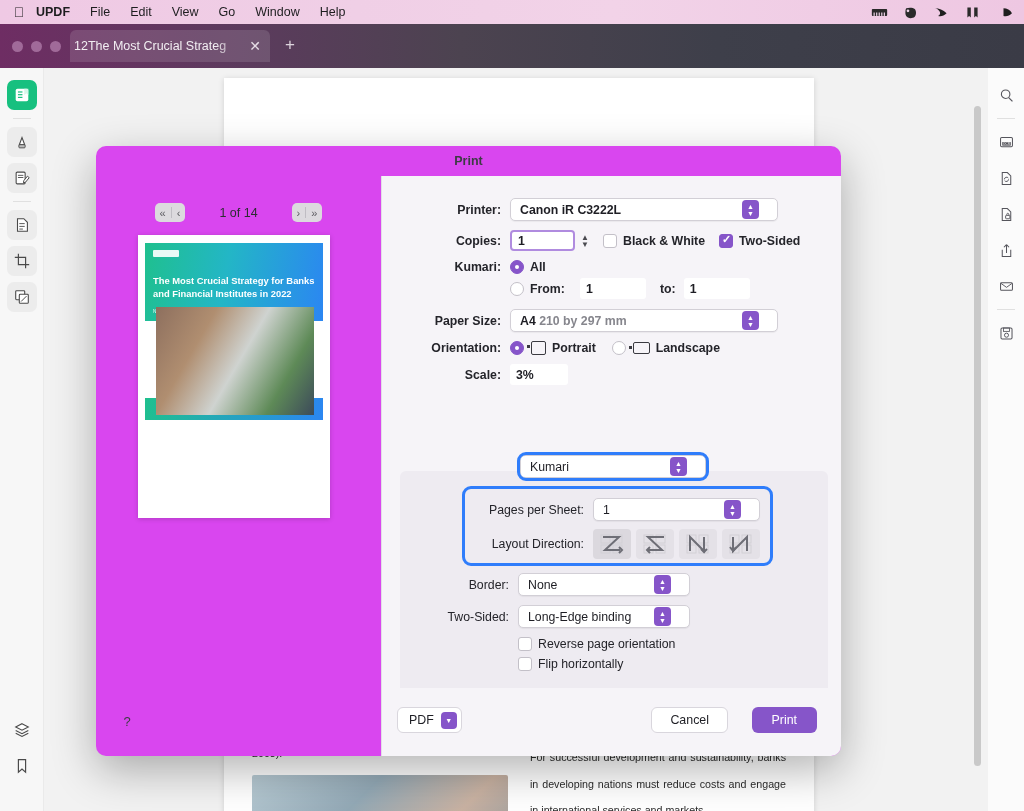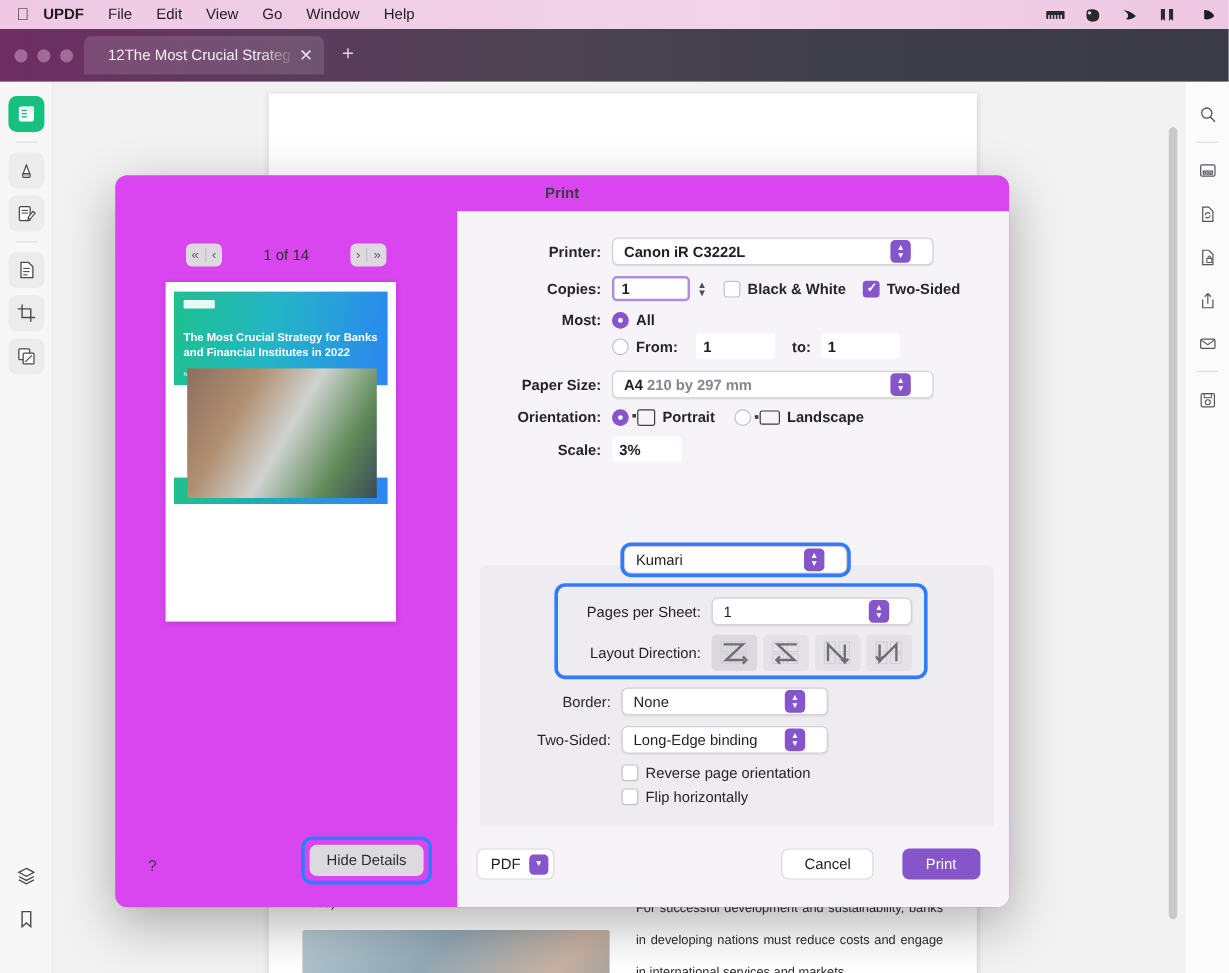--- a/index.html
+++ b/index.html
@@ -27,21 +27,21 @@
   .tabbar {
     position: absolute; top: 24px; left: 0; width: 1024px; height: 44px;
     background: linear-gradient(90deg,#6e2d63 0%,#5d3a5e 22%,#4c4350 45%,#3e3f4a 70%,#3a3b46 100%);
     z-index: 58;
   }
   .traffic { position: absolute; top: 17px; left: 12px; display: flex; gap: 8px; }
   .tl { width: 11px; height: 11px; border-radius: 50%; background: #a06a99; }
   .tab {
     position: absolute; left: 70px; top: 6px; width: 200px; height: 32px;
     background: rgba(255,255,255,0.13); border-radius: 6px 6px 0 0;
-    display: flex; align-items: center; padding: 0 6px 0 20px; overflow: hidden;
+    display: flex; align-items: center; padding: 0 6px 0 4px; overflow: hidden;
   }
   .tab-title {
     font-size: 12.5px; color: #f2eef2; white-space: nowrap; overflow: hidden;
     flex: 1; -webkit-mask-image: linear-gradient(90deg,#000 82%,transparent 100%);
     mask-image: linear-gradient(90deg,#000 82%,transparent 100%);
   }
   .tab-close { width: 18px; height: 18px; color: #e6dde6; font-size: 14px; text-align: center; line-height: 18px; }
   .tab-new { position: absolute; left: 281px; top: 13px; width: 18px; height: 18px; color: #ddd4dd; font-size: 17px; text-align: center; line-height: 16px; }
 
   
@@ -401,21 +401,21 @@
                 <div class="cbx"></div>
                 <div class="cbxlabel">Black &amp; White</div>
               </div>
               <div style="display:flex;align-items:center;margin-left:14px">
                 <div class="cbx on"></div>
                 <div class="cbxlabel">Two-Sided</div>
               </div>
             </div>
 
             <div class="row" style="margin-bottom:4px">
-              <div class="lbl">Most:</div>
+              <div class="lbl">Kumari:</div>
               <div class="radio on"></div>
               <div class="radiolabel">All</div>
             </div>
 
             <div class="row">
               <div class="lbl"></div>
               <div class="radio"></div>
               <div class="radiolabel" style="width:46px">From:</div>
               <div class="txtfield nostroke" style="width:66px;margin-left:4px">
                 <span>1</span>
@@ -570,23 +570,20 @@
                 <div class="cbxlabel">Flip horizontally</div>
               </div>
             </div>
           </div>
         </div>
       </div>
 
       <div class="dlg-foot">
         <div class="foot-l">
           <div class="help">?</div>
-          <div class="hl-blue" style="position:absolute;left:158px;top:12px;padding:4px;">
-            <div class="btn btn-gray">Hide Details</div>
-          </div>
         </div>
         <div class="foot-r">
           <div class="pdfbtn" style="position:absolute;left:15px;top:19px">
             <span>PDF</span>
             <span class="pdf-caret">▼</span>
           </div>
           <div class="btn btn-white" style="position:absolute;right:113px;top:19px">Cancel</div>
           <div class="btn btn-purple" style="position:absolute;right:24px;top:19px">Print</div>
         </div>
       </div>

